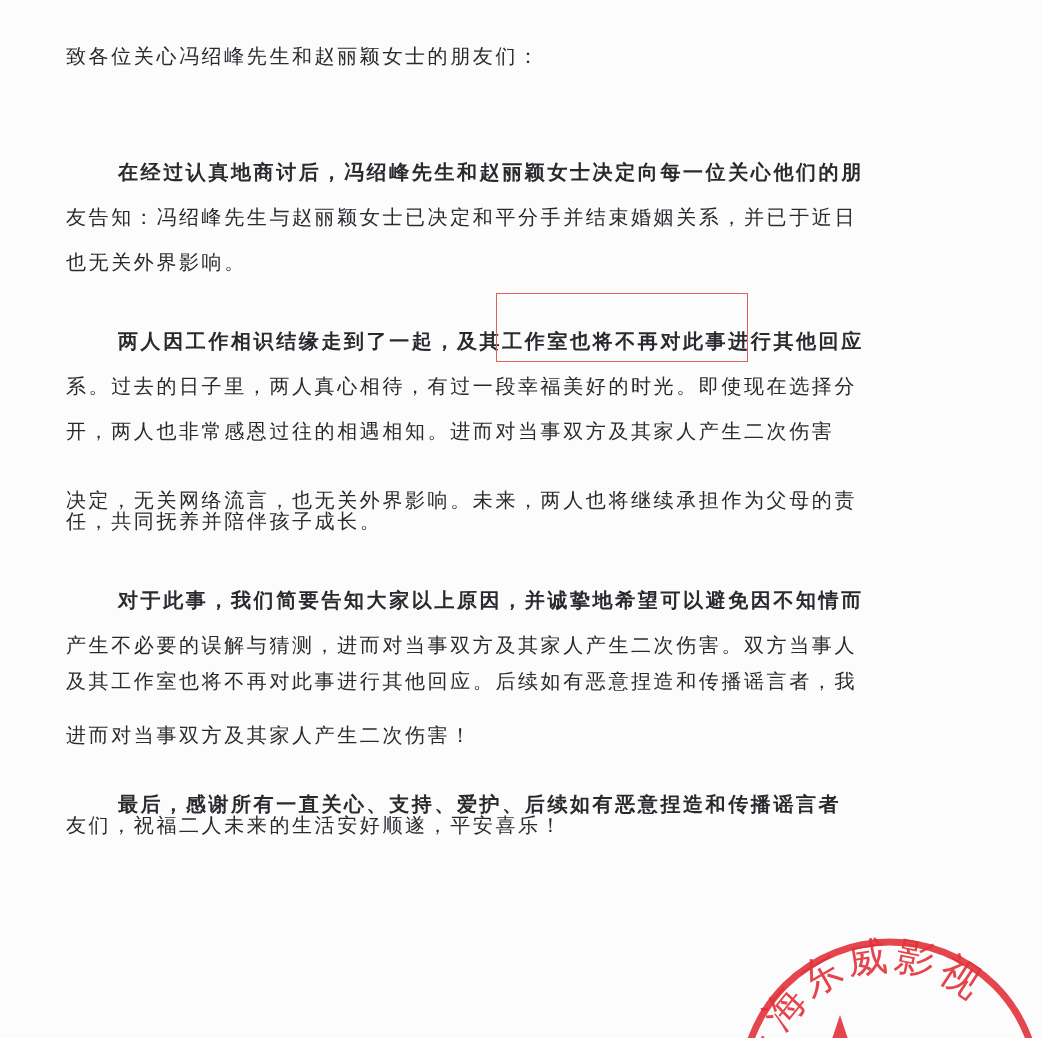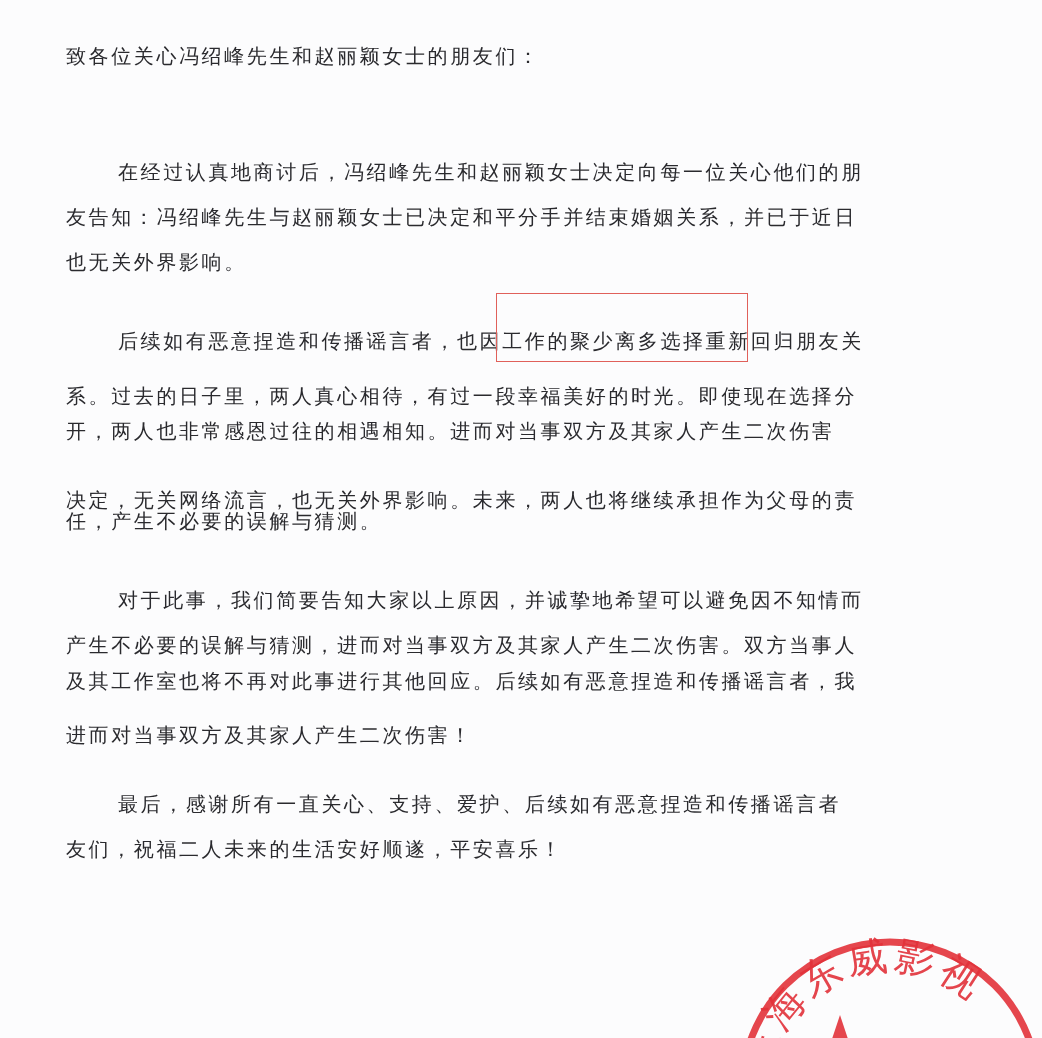--- a/index.html
+++ b/index.html
@@ -6,54 +6,54 @@
   body {
     width:1042px; height:1038px; overflow:hidden; position:relative;
     background:#fcfcfd;
     font-family: "DejaVu Sans", sans-serif;
     color:#2a2a2e;
   }
   .line {
     position:absolute; left:66px; white-space:nowrap;
     font-size:20px; letter-spacing:2.6px; line-height:32px;
   }
-  .indent { left:118px; }
+  .indent { left:118px;font-weight:bold; }
   .highlight-box {
     position:absolute; left:496px; top:293px; width:252px; height:69px;
     border:1.5px solid #e0605a; box-sizing:border-box;
   }
   .seal {
     position:absolute; left:720px; top:920px; width:340px; height:340px;
   }
 </style>
 </head>
 <body>
 
 <div>
   <div class="line" style="top:40px">致各位关心冯绍峰先生和赵丽颖女士的朋友们：</div>
 
   <div class="line indent" style="top:156px">在经过认真地商讨后，冯绍峰先生和赵丽颖女士决定向每一位关心他们的朋</div>
   <div class="line" style="top:201px">友告知：冯绍峰先生与赵丽颖女士已决定和平分手并结束婚姻关系，并已于近日</div>
   <div class="line" style="top:246px">也无关外界影响。</div>
 
-  <div class="line indent" style="top:325px">后续如有恶意捏造和传播谣言者，也因工作的聚少离多选择重新回归朋友关</div>
-  <div class="line" style="top:380px">系。过去的日子里，两人真心相待，有过一段幸福美好的时光。即使现在选择分</div>
+  <div class="line indent" style="top:325px">两人因工作相识结缘走到了一起，及其工作室也将不再对此事进行其他回应</div>
+  <div class="line" style="top:370px">系。过去的日子里，两人真心相待，有过一段幸福美好的时光。即使现在选择分</div>
   <div class="line" style="top:415px">开，两人也非常感恩过往的相遇相知。进而对当事双方及其家人产生二次伤害</div>
   <div class="line" style="top:484px">决定，无关网络流言，也无关外界影响。未来，两人也将继续承担作为父母的责</div>
-  <div class="line" style="top:505px">任，产生不必要的误解与猜测。</div>
+  <div class="line" style="top:505px">任，共同抚养并陪伴孩子成长。</div>
 
   <div class="highlight-box"></div>
 
   <div class="line indent" style="top:584px">对于此事，我们简要告知大家以上原因，并诚挚地希望可以避免因不知情而</div>
   <div class="line" style="top:629px">产生不必要的误解与猜测，进而对当事双方及其家人产生二次伤害。双方当事人</div>
   <div class="line" style="top:665px">及其工作室也将不再对此事进行其他回应。后续如有恶意捏造和传播谣言者，我</div>
   <div class="line" style="top:719px">进而对当事双方及其家人产生二次伤害！</div>
 
   <div class="line indent" style="top:788px">最后，感谢所有一直关心、支持、爱护、后续如有恶意捏造和传播谣言者</div>
-  <div class="line" style="top:833px">友们，祝福二人未来的生活安好顺遂，平安喜乐！</div>
+  <div class="line" style="top:809px">友们，祝福二人未来的生活安好顺遂，平安喜乐！</div>
 </div>
 
 <div class="seal">
   <svg width="340" height="340" viewBox="0 0 340 340">
     <defs>
       <path id="sealArc" d="M 50 170 A 120 120 0 0 1 290 170"></path>
     </defs>
     <circle cx="170" cy="170" r="148" fill="none" stroke="#e2323a" stroke-width="7" opacity="0.9"></circle>
     <text font-family="DejaVu Sans, sans-serif" font-size="40" fill="#e2323a" opacity="0.9" letter-spacing="4">
       <textPath href="#sealArc" startOffset="4%">上海东威影视</textPath>

